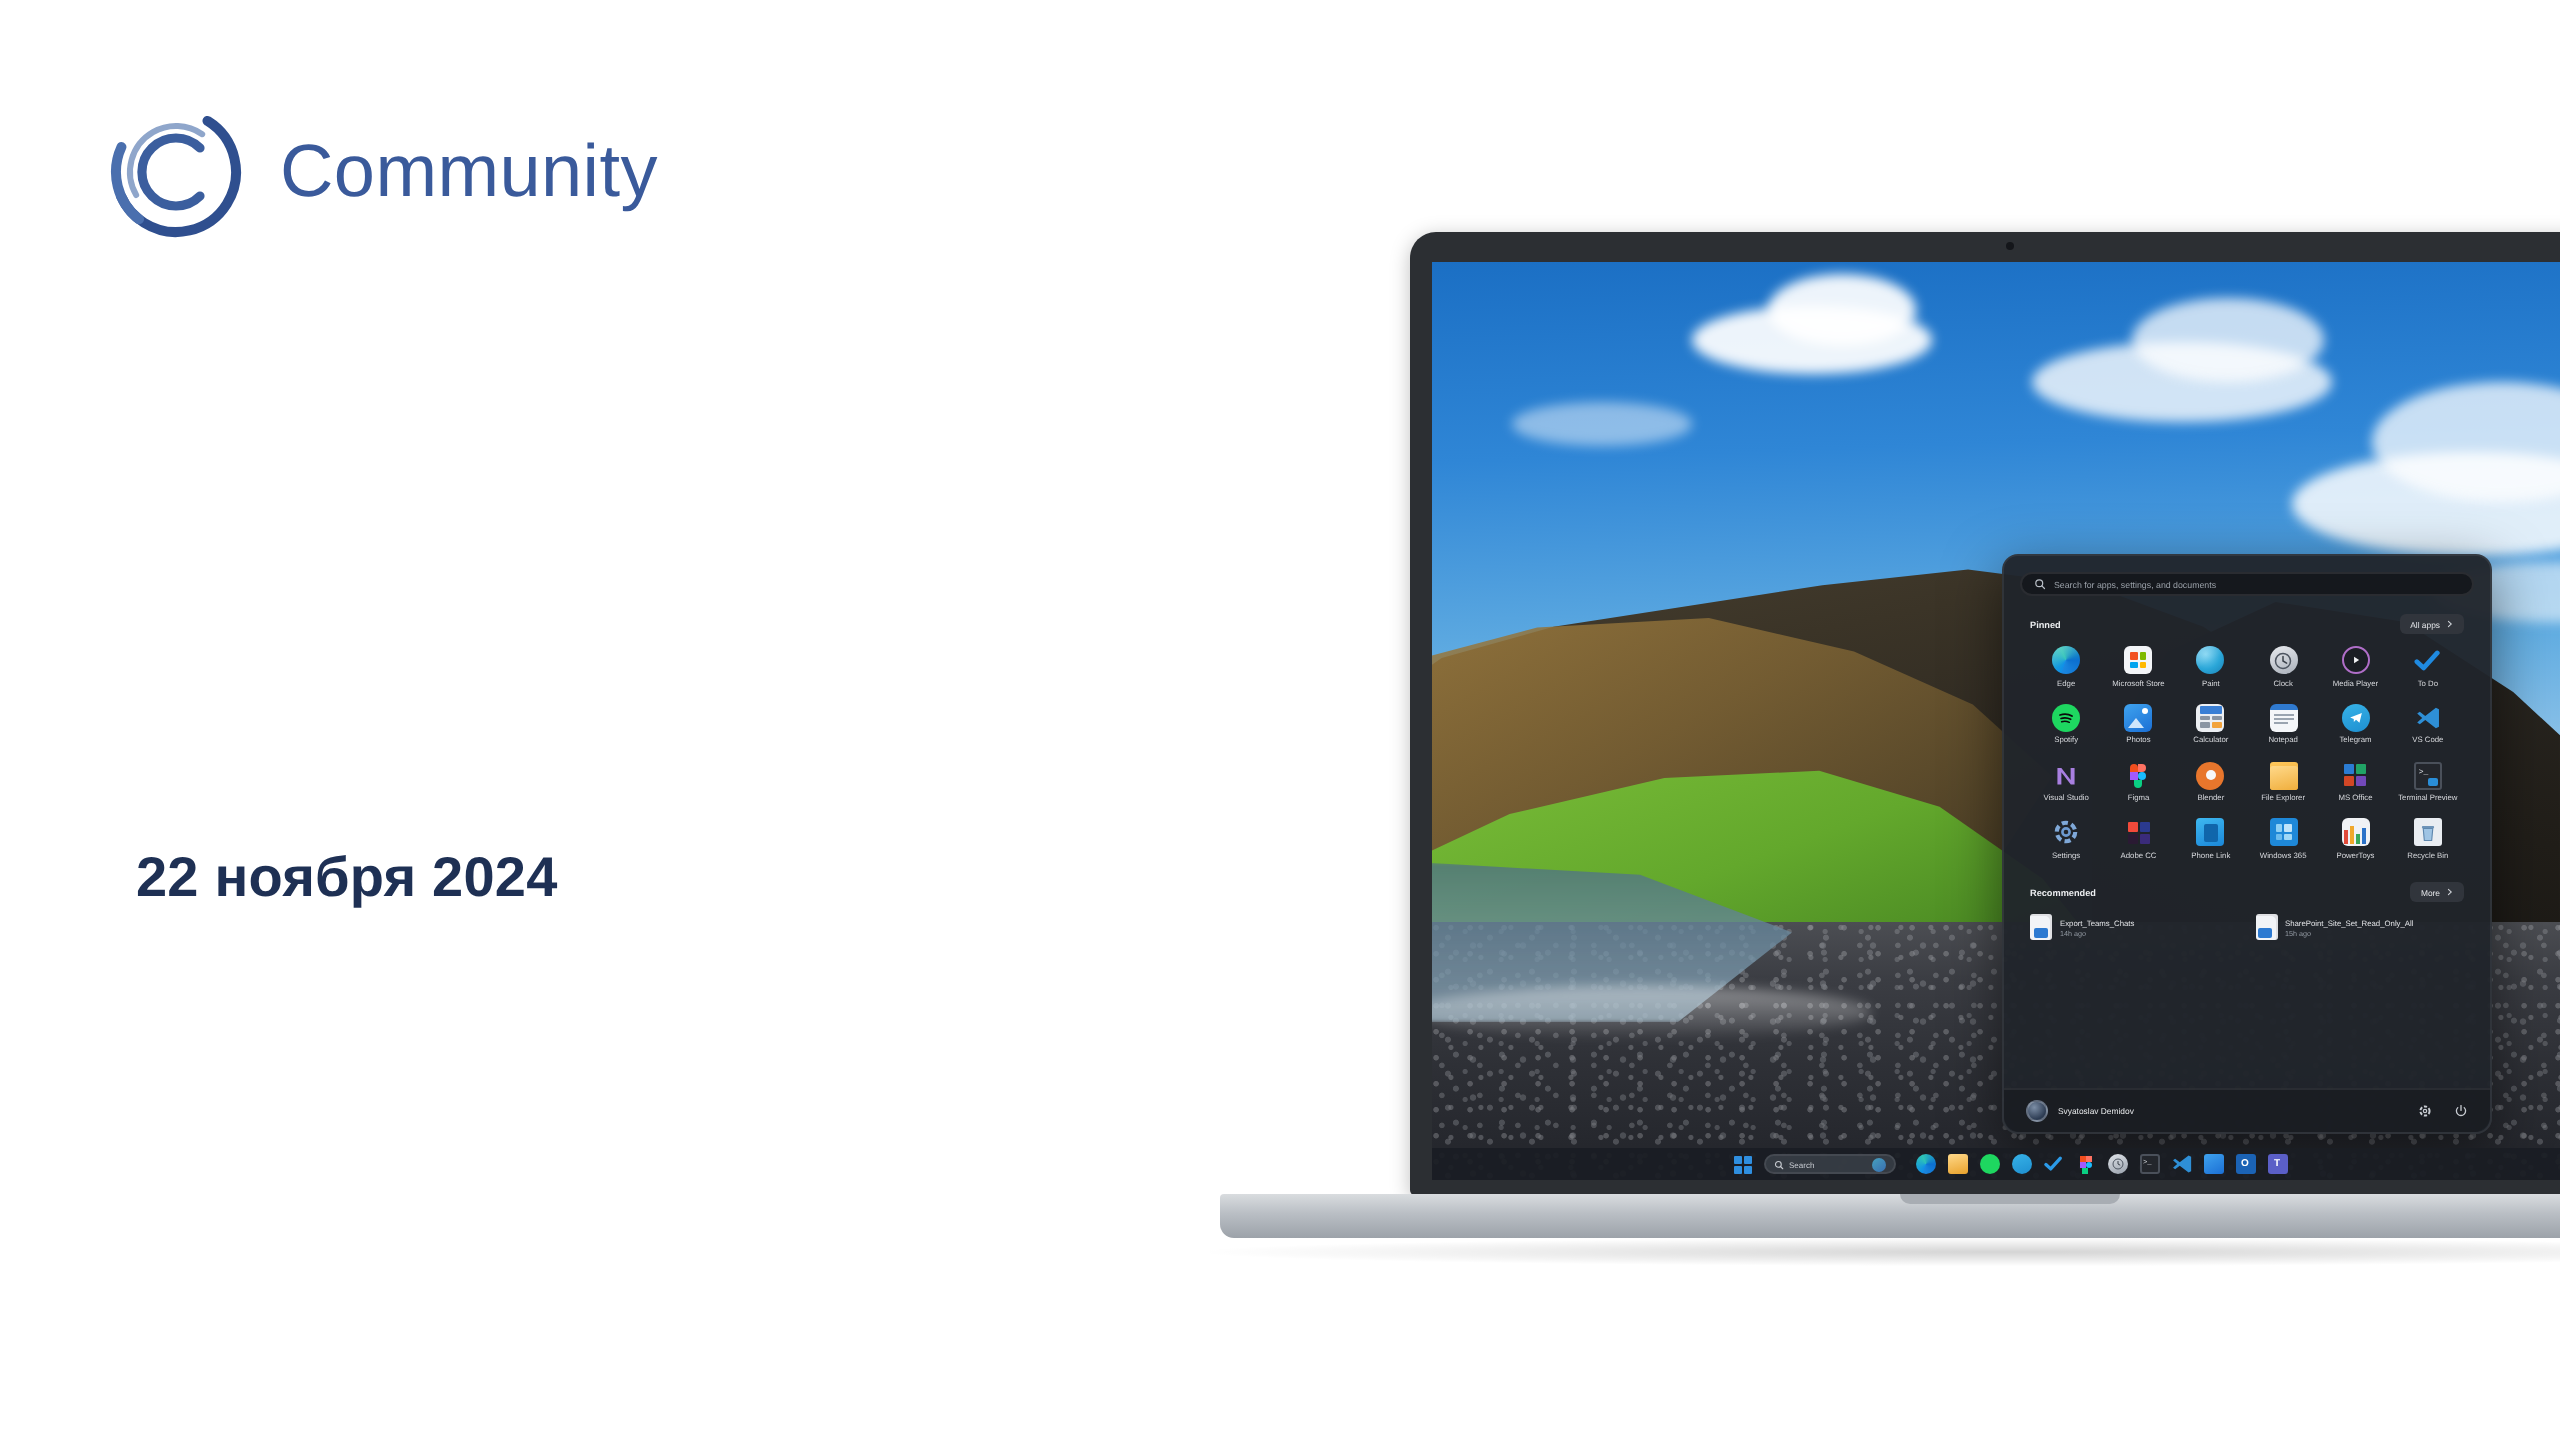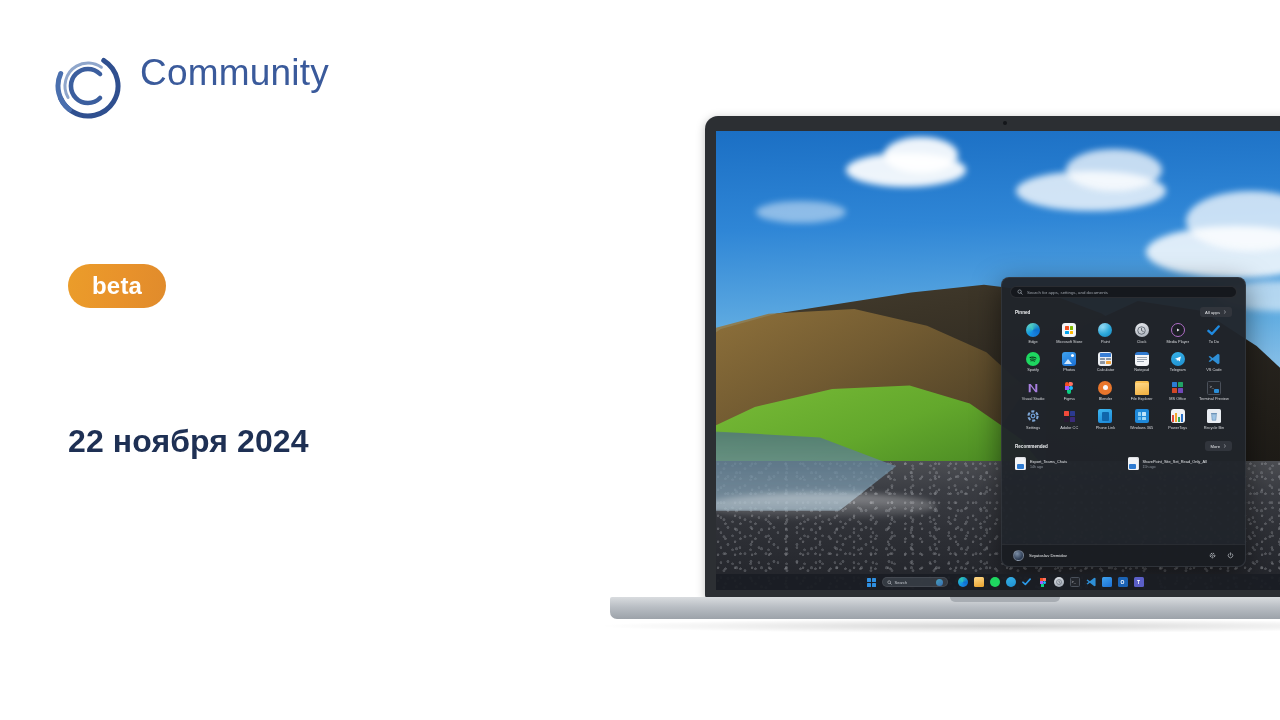--- a/index.html
+++ b/index.html
@@ -5,39 +5,39 @@
   * { box-sizing: border-box; margin: 0; padding: 0; }
   html, body {
     width: 1280px; height: 720px;
     overflow: hidden;
     background: #ffffff;
     font-family: "Liberation Sans", sans-serif;
   }
   #stage { position: relative; width: 1280px; height: 720px; background:#fff; }
 
   
-  .brand { position:absolute; left:54px; top:52px; display:flex; gap:18px; }
+  .brand { position:absolute; left:54px; top:52px; display:flex; align-items:center; gap:18px; }
   .brand-mark { width:68px; height:68px; position:relative; }
   .brand-name { font-size:37px; color:#3a5a9b; letter-spacing:.2px; font-weight:400; }
 
   .badges { position:absolute; left:68px; top:264px; display:flex; gap:11px; }
   .badge {
     height:44px; border-radius:22px; display:flex; align-items:center; justify-content:center;
     color:#fff; font-size:24px; font-weight:700; padding:0 24px; letter-spacing:.2px;
   }
   .badge-beta { background:linear-gradient(100deg,#eb9d2a 0%,#e8922b 55%,#e08b2c 100%); }
   .badge-branch { background:linear-gradient(100deg,#1f9ae8 0%,#1f7fe6 55%,#2063df 100%); }
 
   .build-number {
     position:absolute; left:66px; top:318px;
     font-size:79px; font-weight:700; color:#1e3054; letter-spacing:-1px; line-height:1;
   }
   .build-date {
     position:absolute; left:68px; top:423px;
-    font-size:32px; font-weight:700; color:#1e3054; letter-spacing:.1px;
+    font-size:28px; font-weight:700; color:#1e3054; letter-spacing:.1px;
   }
 
   
   .laptop { position:absolute; left:705px; top:116px; width:600px; height:482px; }
   .laptop-lid {
     position:absolute; left:0; top:0; width:600px; height:482px;
     background:#2c2f33; border-radius:13px 13px 3px 3px;
     box-shadow:0 2px 10px rgba(0,0,0,.25);
   }
   .laptop-camera {
@@ -221,21 +221,20 @@
         <circle cx="34" cy="34" r="30" fill="none" stroke="#2f4f8f" stroke-width="5" stroke-linecap="round" stroke-dasharray="112 76" transform="rotate(-58 34 34)"></circle>
         <circle cx="34" cy="34" r="30" fill="none" stroke="#4a6fae" stroke-width="5" stroke-linecap="round" stroke-dasharray="40 150" transform="rotate(128 34 34)"></circle>
         <circle cx="34" cy="34" r="23" fill="none" stroke="#8fa6cb" stroke-width="3" stroke-linecap="round" stroke-dasharray="62 84" transform="rotate(150 34 34)"></circle>
         <path d="M46 22 A17 17 0 1 0 46 46" fill="none" stroke="#3b5e9e" stroke-width="4.6" stroke-linecap="round"></path>
       </svg>
     </div>
     <div class="brand-name">Community</div>
   </div>
 
   <div class="badges">
-    <div class="badge badge-beta">beta</div>
   </div>
 
   <div class="build-date">22 ноября 2024</div>
 
   <div class="laptop">
     <div class="laptop-lid">
       <div class="laptop-camera"></div>
 
       <div class="screen">
 

